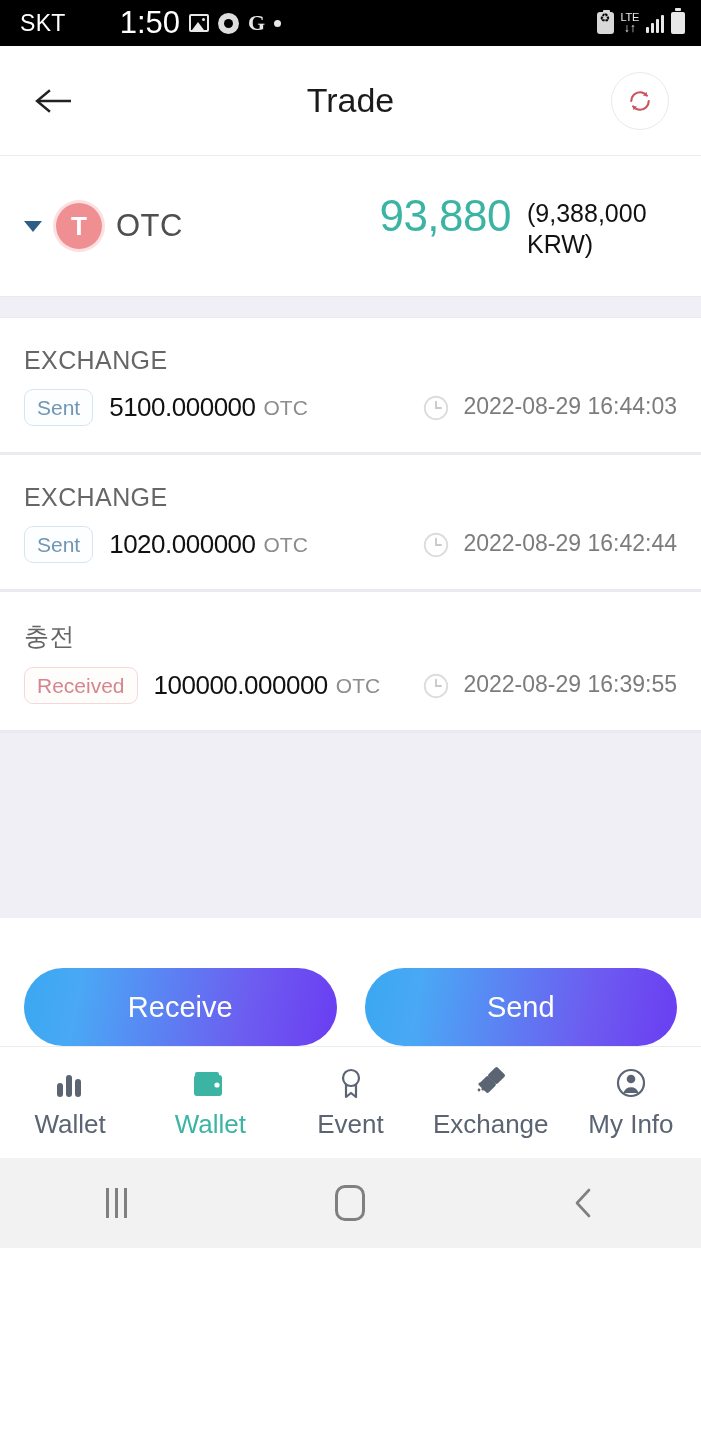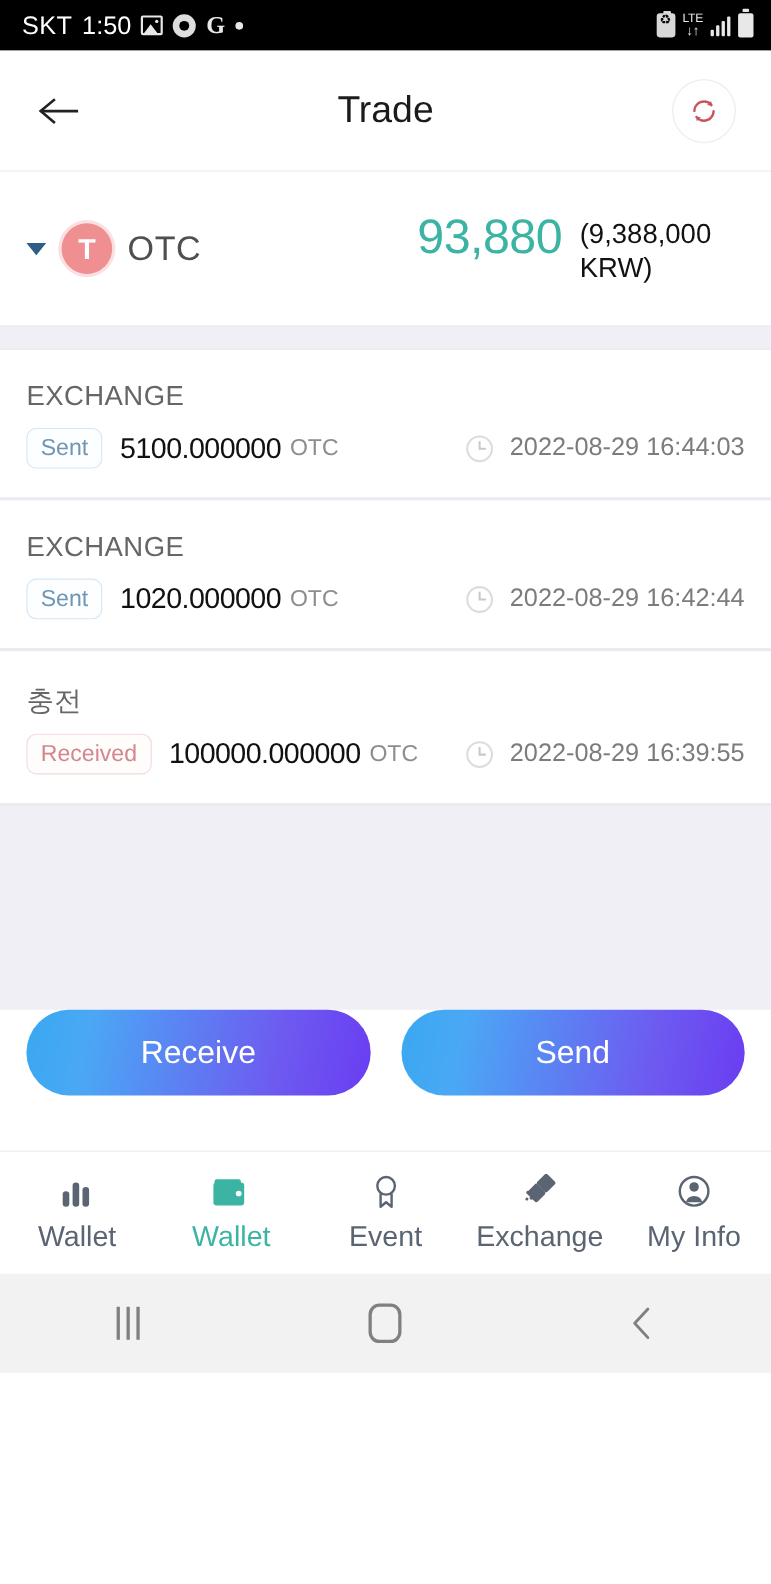--- a/index.html
+++ b/index.html
@@ -12,21 +12,21 @@
   .phone { position: relative; width: 701px; height: 1248px; background: #ffffff; display: flex; flex-direction: column; }
 
   
   .statusbar {
     height: 46px; background: #000000; color: #ffffff;
     display: flex; align-items: center; justify-content: space-between;
     padding: 0 16px 0 20px; flex: 0 0 46px;
   }
   .sb-left { display: flex; align-items: center; gap: 9px; }
   .sb-carrier { font-size: 23px; letter-spacing: .3px; }
-  .sb-time { font-size: 23px; }
+  .sb-time { font-size: 31px; margin-left: 45px; }
   .sb-right { display: flex; align-items: center; gap: 7px; }
   .ic-photo {
     width: 20px; height: 18px; border: 2px solid #e8e8e8; border-radius: 2px;
     position: relative; overflow: hidden;
   }
   .ic-photo::after {
     content: ""; position: absolute; bottom: 0; left: 1px;
     border-left: 6px solid transparent; border-right: 6px solid transparent;
     border-bottom: 8px solid #e8e8e8;
   }
@@ -123,21 +123,21 @@
   .badge.sent { color: #6f96b4; border-color: #d6e6f0; background: #fcfeff; }
   .badge.received { color: #d4868e; border-color: #f3d9dc; background: #fffcfc; }
   .tx-amt { font-size: 26px; color: #111; letter-spacing: -.5px; }
   .tx-unit { font-size: 21px; color: #8d8d8d; margin-left: 8px; }
   .tx-time { margin-left: auto; display: flex; align-items: flex-start; gap: 12px; }
   .tx-time .ts { font-size: 23px; color: #7c7c7c; white-space: nowrap; }
   .tx-filler { flex: 1 1 auto; background: #f0eff5; }
 
   
   .actions {
-    flex: 0 0 128px; background: #fff; display: flex; align-items: flex-start; justify-content: center;
+    flex: 0 0 128px; background: #fff; display: flex; align-items: flex-end; justify-content: center;
     gap: 28px; padding: 0 24px;
   }
   .act-btn {
     flex: 1 1 0; height: 78px; border-radius: 39px; border: none; cursor: pointer;
     background: linear-gradient(100deg, #39a8f0 0%, #4aa8f5 18%, #6d5bf0 72%, #6a3df2 100%);
     color: #fff; font-size: 29px; font-family: "Liberation Sans", sans-serif;
     display: flex; align-items: center; justify-content: center;
   }
 
   

